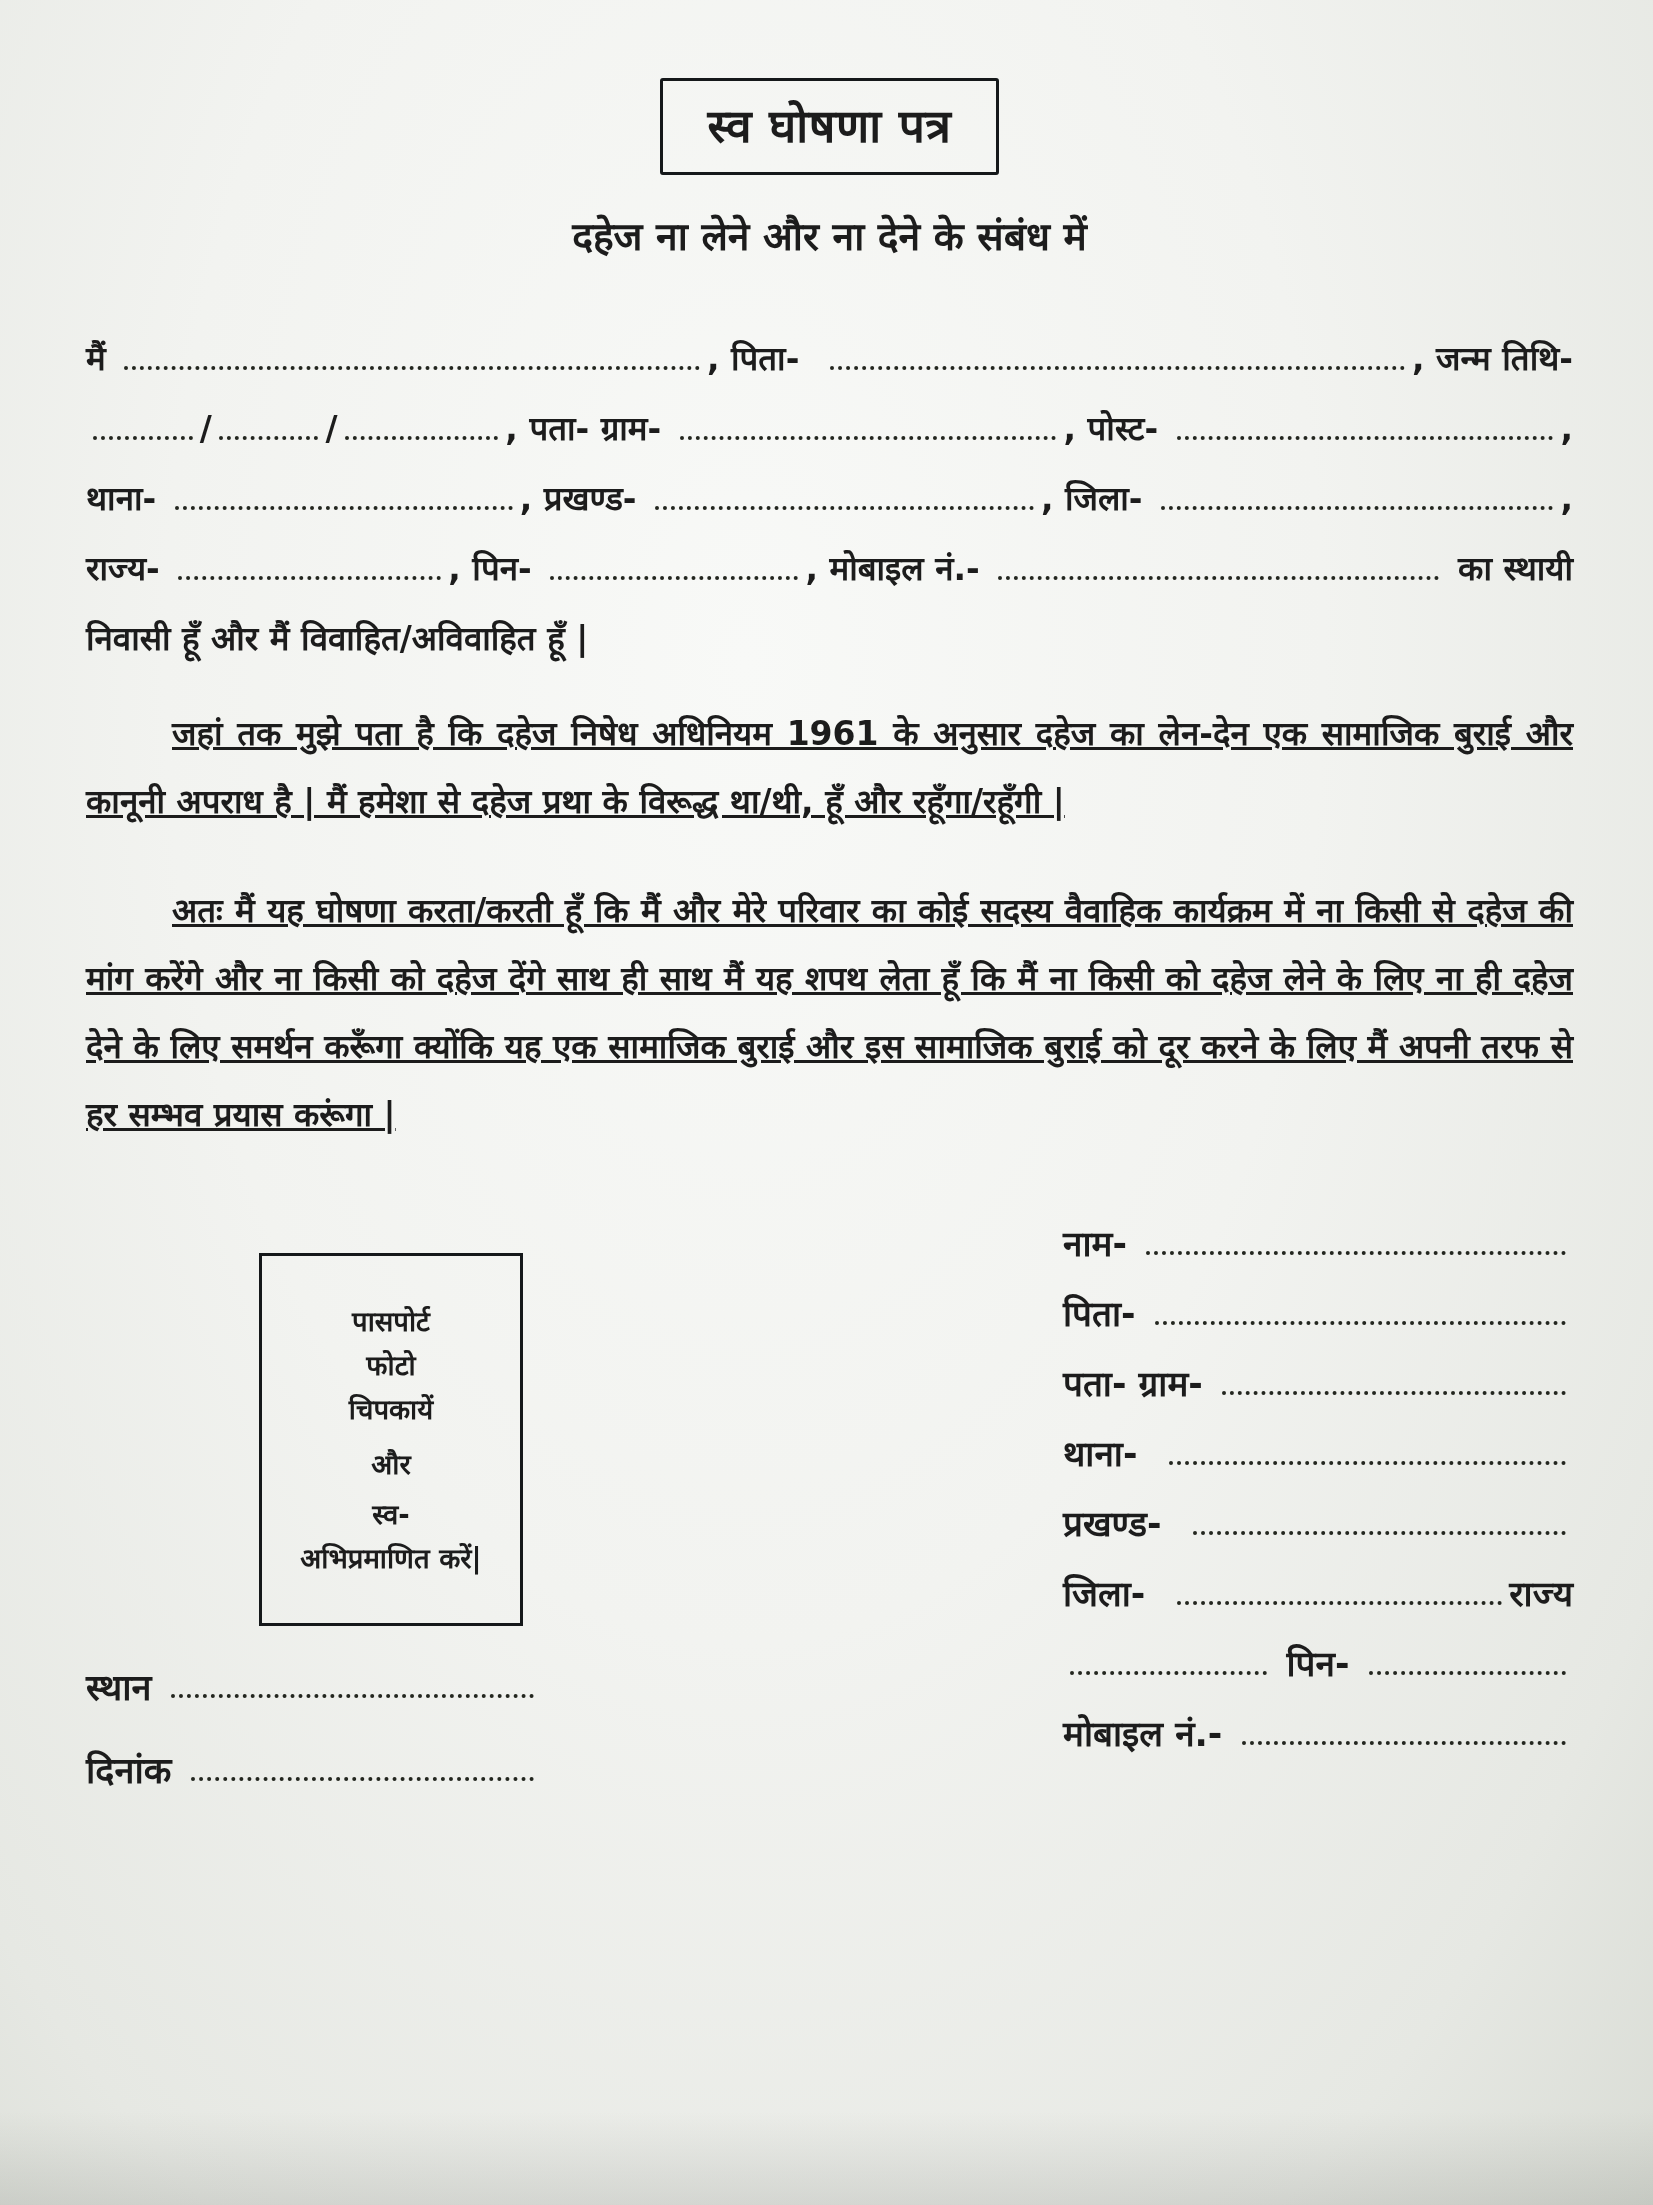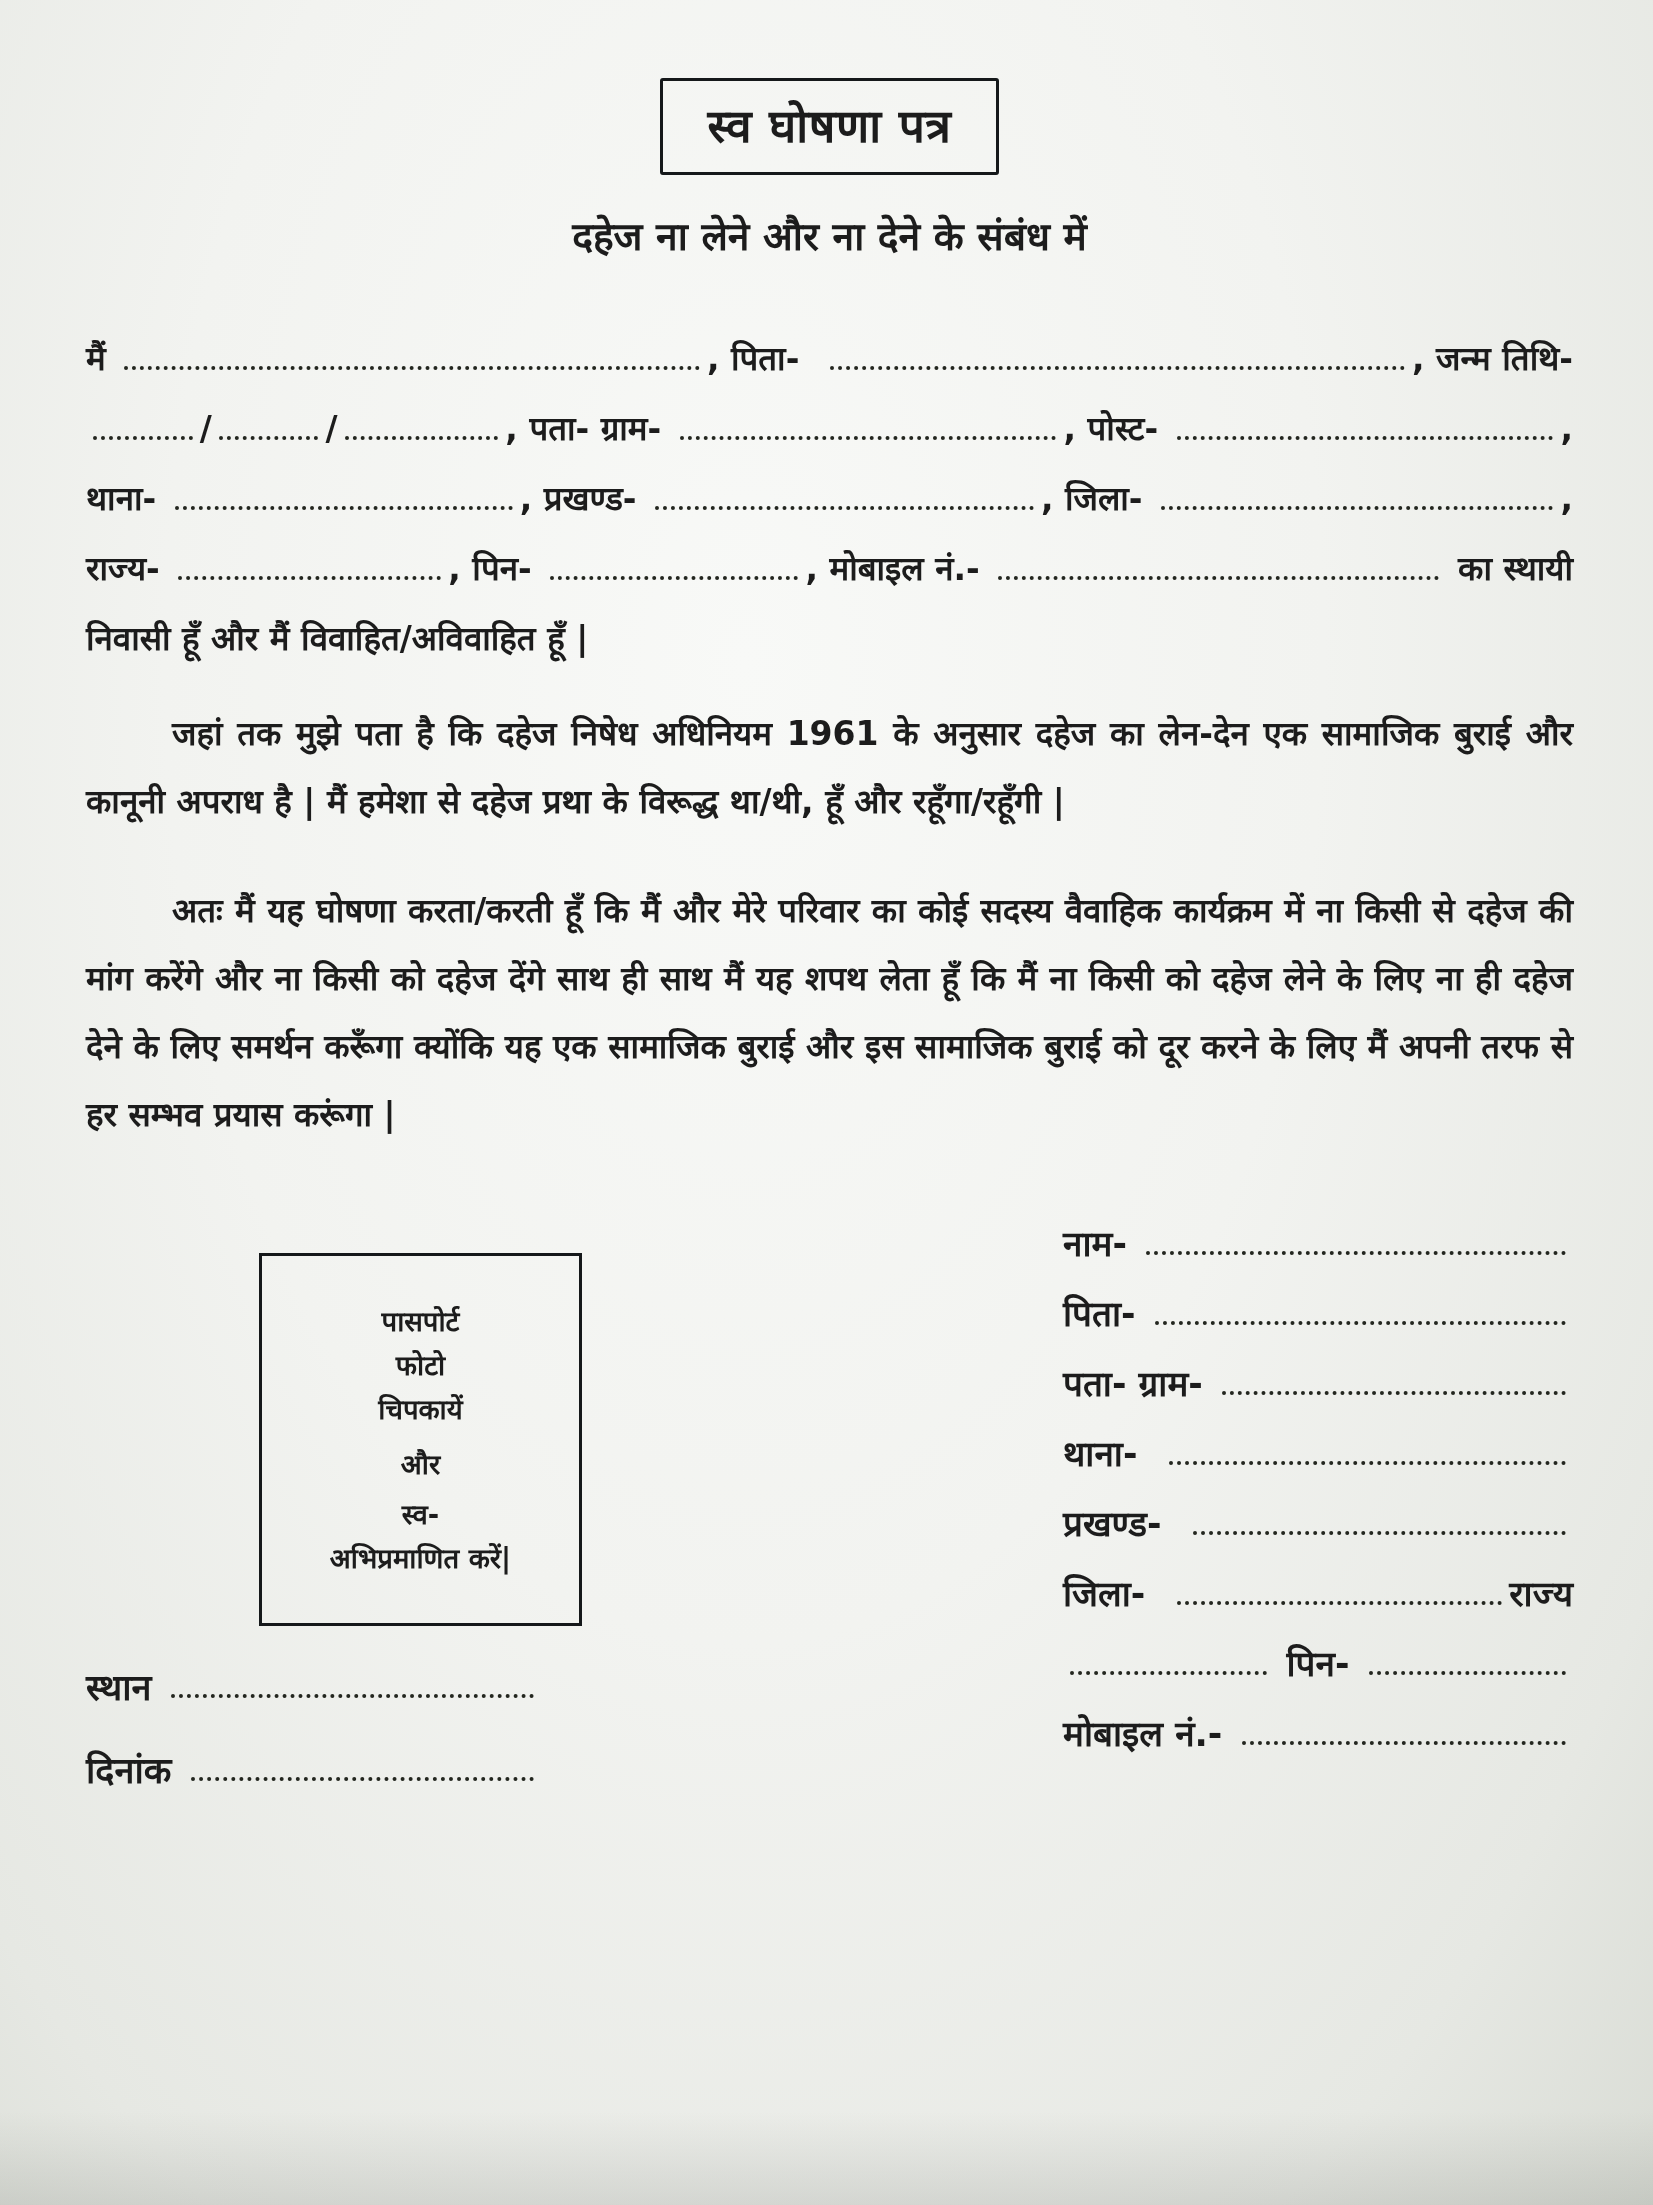--- a/index.html
+++ b/index.html
@@ -26,25 +26,25 @@
     text-decoration-thickness:2.9px;text-underline-offset:9.4px;
   }
   .intro{margin-top:48px;font-size:33px;}
   .fill-line{display:flex;align-items:flex-end;height:70px;}
   .lbl{white-space:pre;line-height:1.2;}
   .blank{
     flex-grow:1;flex-basis:25px;min-width:25px;height:0;
     border-bottom:4.3px dotted #23261f;margin:0 7.2px 9.4px 7.2px;
   }
   .closing{height:70px;display:flex;align-items:flex-end;font-size:33px;line-height:1.2;}
-  .para{margin-top:41px;font-size:33px;line-height:2.06;text-align:justify;text-indent:86px;}
+  .para{margin-top:41px;font-size:33px;line-height:2.06;text-align:justify;text-indent:86px;text-decoration:underline;}
   .bottom{display:flex;margin-top:46px;}
   .left-col{flex:1;display:flex;flex-direction:column;justify-content:space-between;}
   .photo-box{
-    width:323px;height:373px;border:3.6px solid #15181a;margin:58px 0 0 173px;
+    width:264px;height:373px;border:3.6px solid #15181a;margin:58px 0 0 173px;
     display:flex;flex-direction:column;align-items:center;justify-content:center;
     text-align:center;font-size:27.5px;line-height:1.6;padding:8.7px;box-sizing:border-box;
   }
   .photo-box div:nth-child(4){margin-top:11.6px;}
   .photo-box div:nth-child(5){margin-top:5.8px;}
   .place-date{width:455px;font-size:36px;margin-bottom:10px;}
   .pd-row{display:flex;align-items:flex-end;height:83px;}
   .pd-row .blank{margin-bottom:11px;}
   .sign-col{width:510px;font-size:35px;}
   .sign-head{font-size:36px;margin:0 0 19px 175px;}

